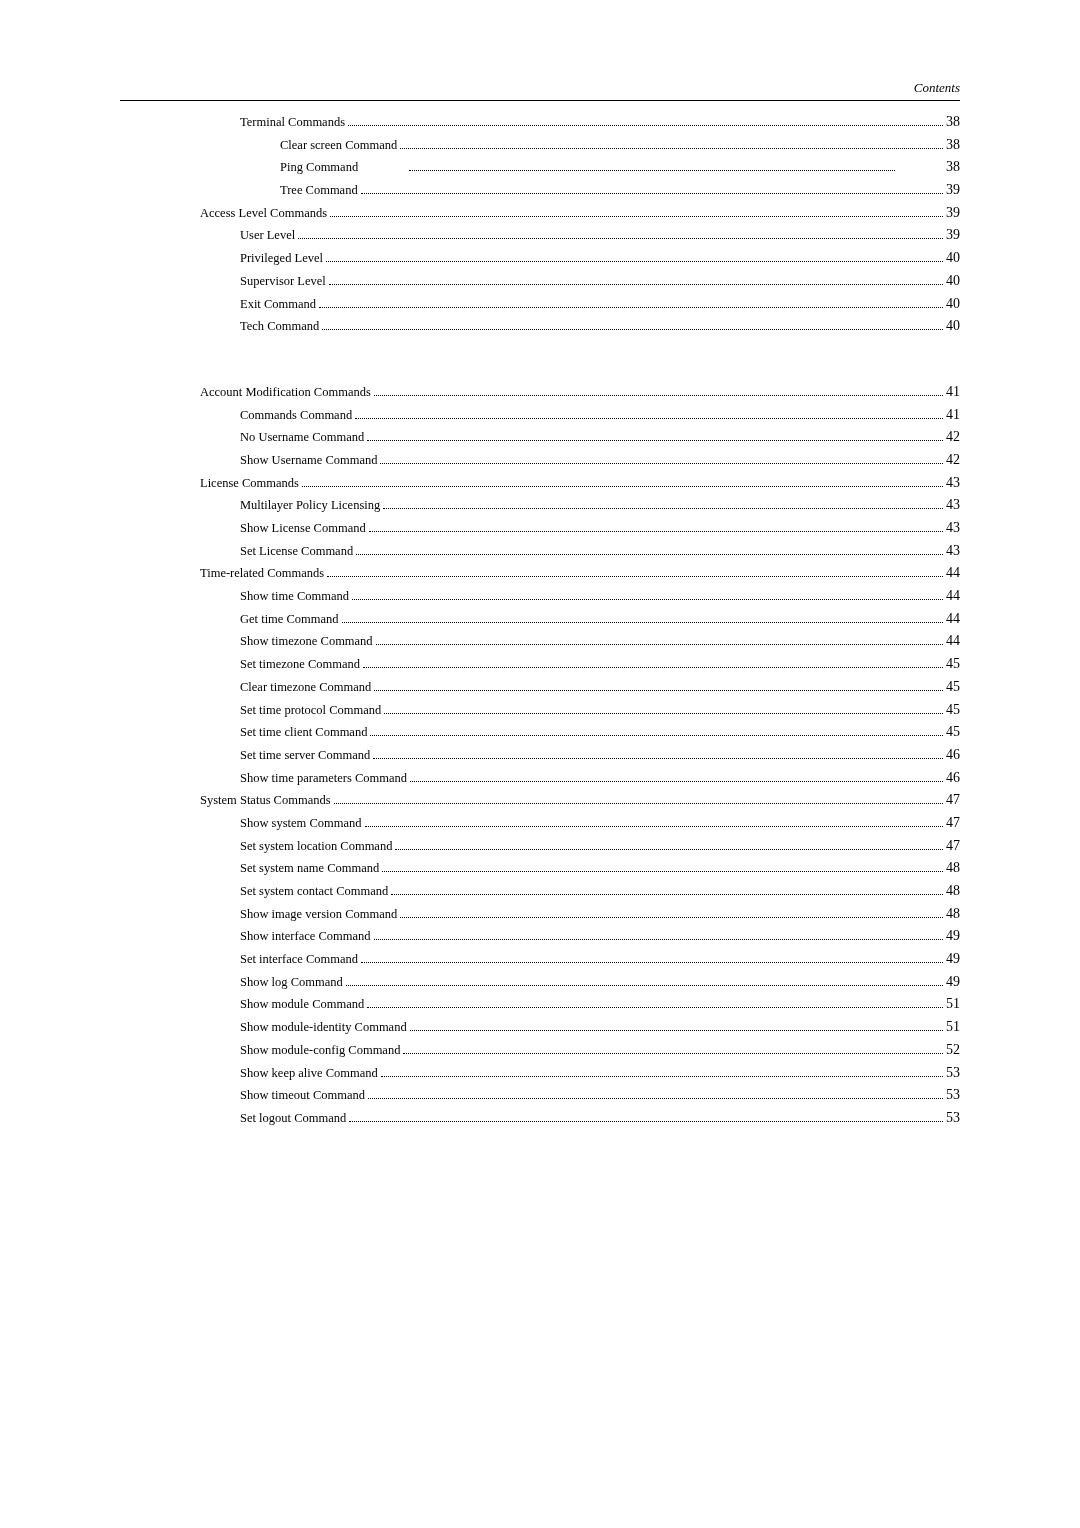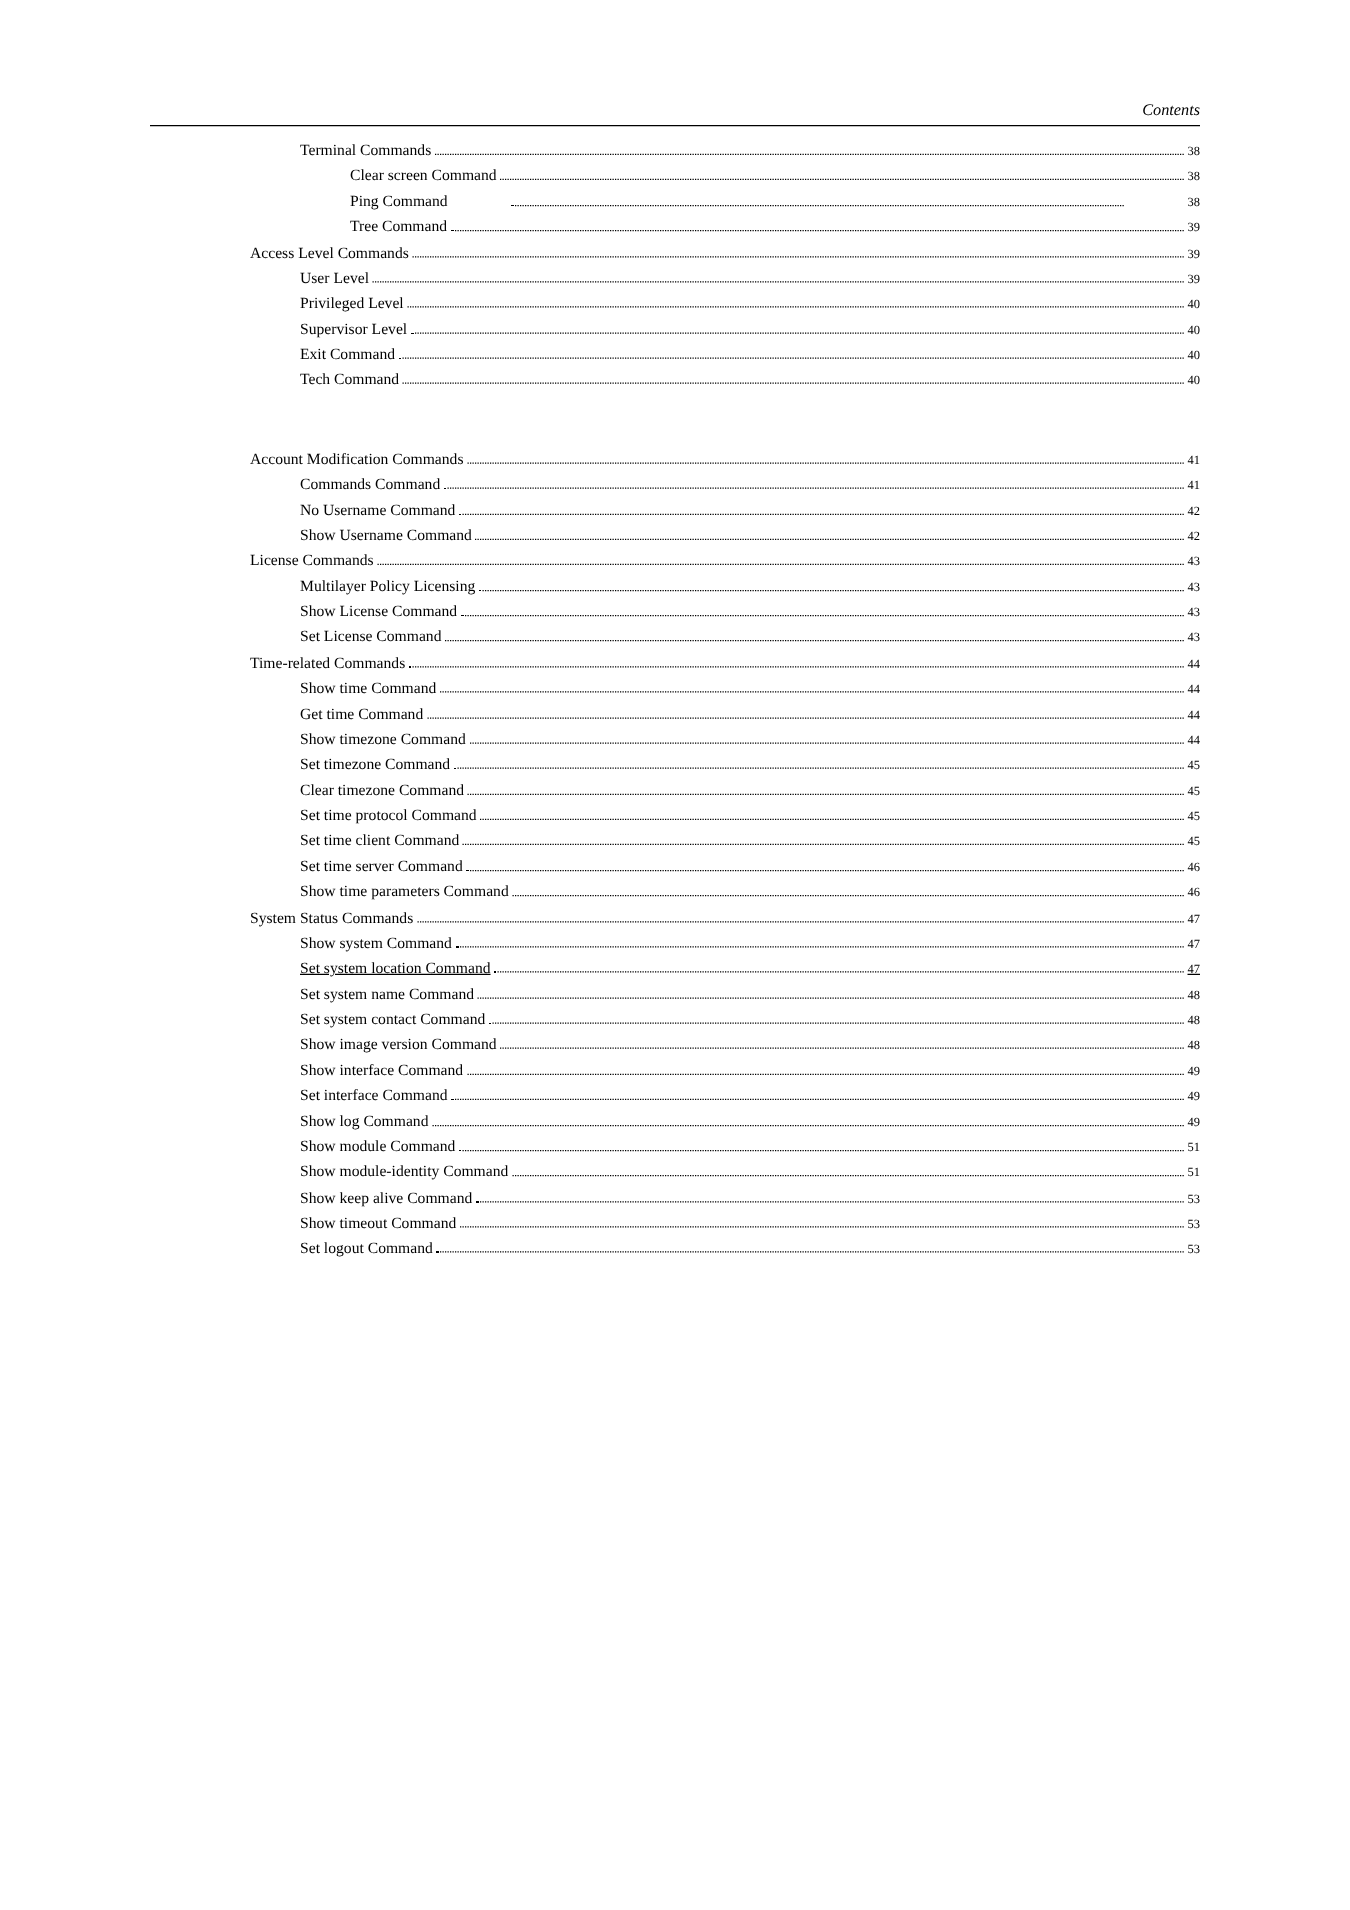--- a/index.html
+++ b/index.html
@@ -58,21 +58,21 @@
 
     .toc-entry .dots {
       flex: 1;
       border-bottom: 1px dotted #000;
       margin: 0 3px;
       margin-bottom: 3px;
     }
 
     .toc-entry .page-num {
       white-space: nowrap;
-      font-size: 10px;
+      font-size: 14px;
     }
 
     .footer {
       position: absolute;
       bottom: 60px;
       left: 0;
       right: 0;
       display: flex;
       justify-content: space-between;
       padding: 0 120px;
@@ -243,21 +243,21 @@
       <div class="toc-entry" style="padding-left: 0px;">
         <span class="entry-text">System Status Commands</span>
         <span class="dots"></span>
         <span class="page-num">47</span>
       </div>
       <div class="toc-entry" style="padding-left: 40px;">
         <span class="entry-text">Show system Command</span>
         <span class="dots"></span>
         <span class="page-num">47</span>
       </div>
-      <div class="toc-entry" style="padding-left: 40px; text-decoration: underline;">
+      <div class="toc-entry" style="padding-left: 40px;">
         <span class="entry-text">Set system location Command</span>
         <span class="dots"></span>
         <span class="page-num">47</span>
       </div>
       <div class="toc-entry" style="padding-left: 40px;">
         <span class="entry-text">Set system name Command</span>
         <span class="dots"></span>
         <span class="page-num">48</span>
       </div>
       <div class="toc-entry" style="padding-left: 40px;">
@@ -289,20 +289,25 @@
         <span class="entry-text">Show module Command</span>
         <span class="dots"></span>
         <span class="page-num">51</span>
       </div>
       <div class="toc-entry" style="padding-left: 40px;">
         <span class="entry-text">Show module-identity Command</span>
         <span class="dots"></span>
         <span class="page-num">51</span>
       </div>
       <div class="toc-entry" style="padding-left: 40px;">
+        <span class="entry-text">Show module-config Command</span>
+        <span class="dots"></span>
+        <span class="page-num">52</span>
+      </div>
+      <div class="toc-entry" style="padding-left: 40px;">
         <span class="entry-text">Show keep alive Command</span>
         <span class="dots"></span>
         <span class="page-num">53</span>
       </div>
       <div class="toc-entry" style="padding-left: 40px;">
         <span class="entry-text">Show timeout Command</span>
         <span class="dots"></span>
         <span class="page-num">53</span>
       </div>
       <div class="toc-entry" style="padding-left: 40px;">

